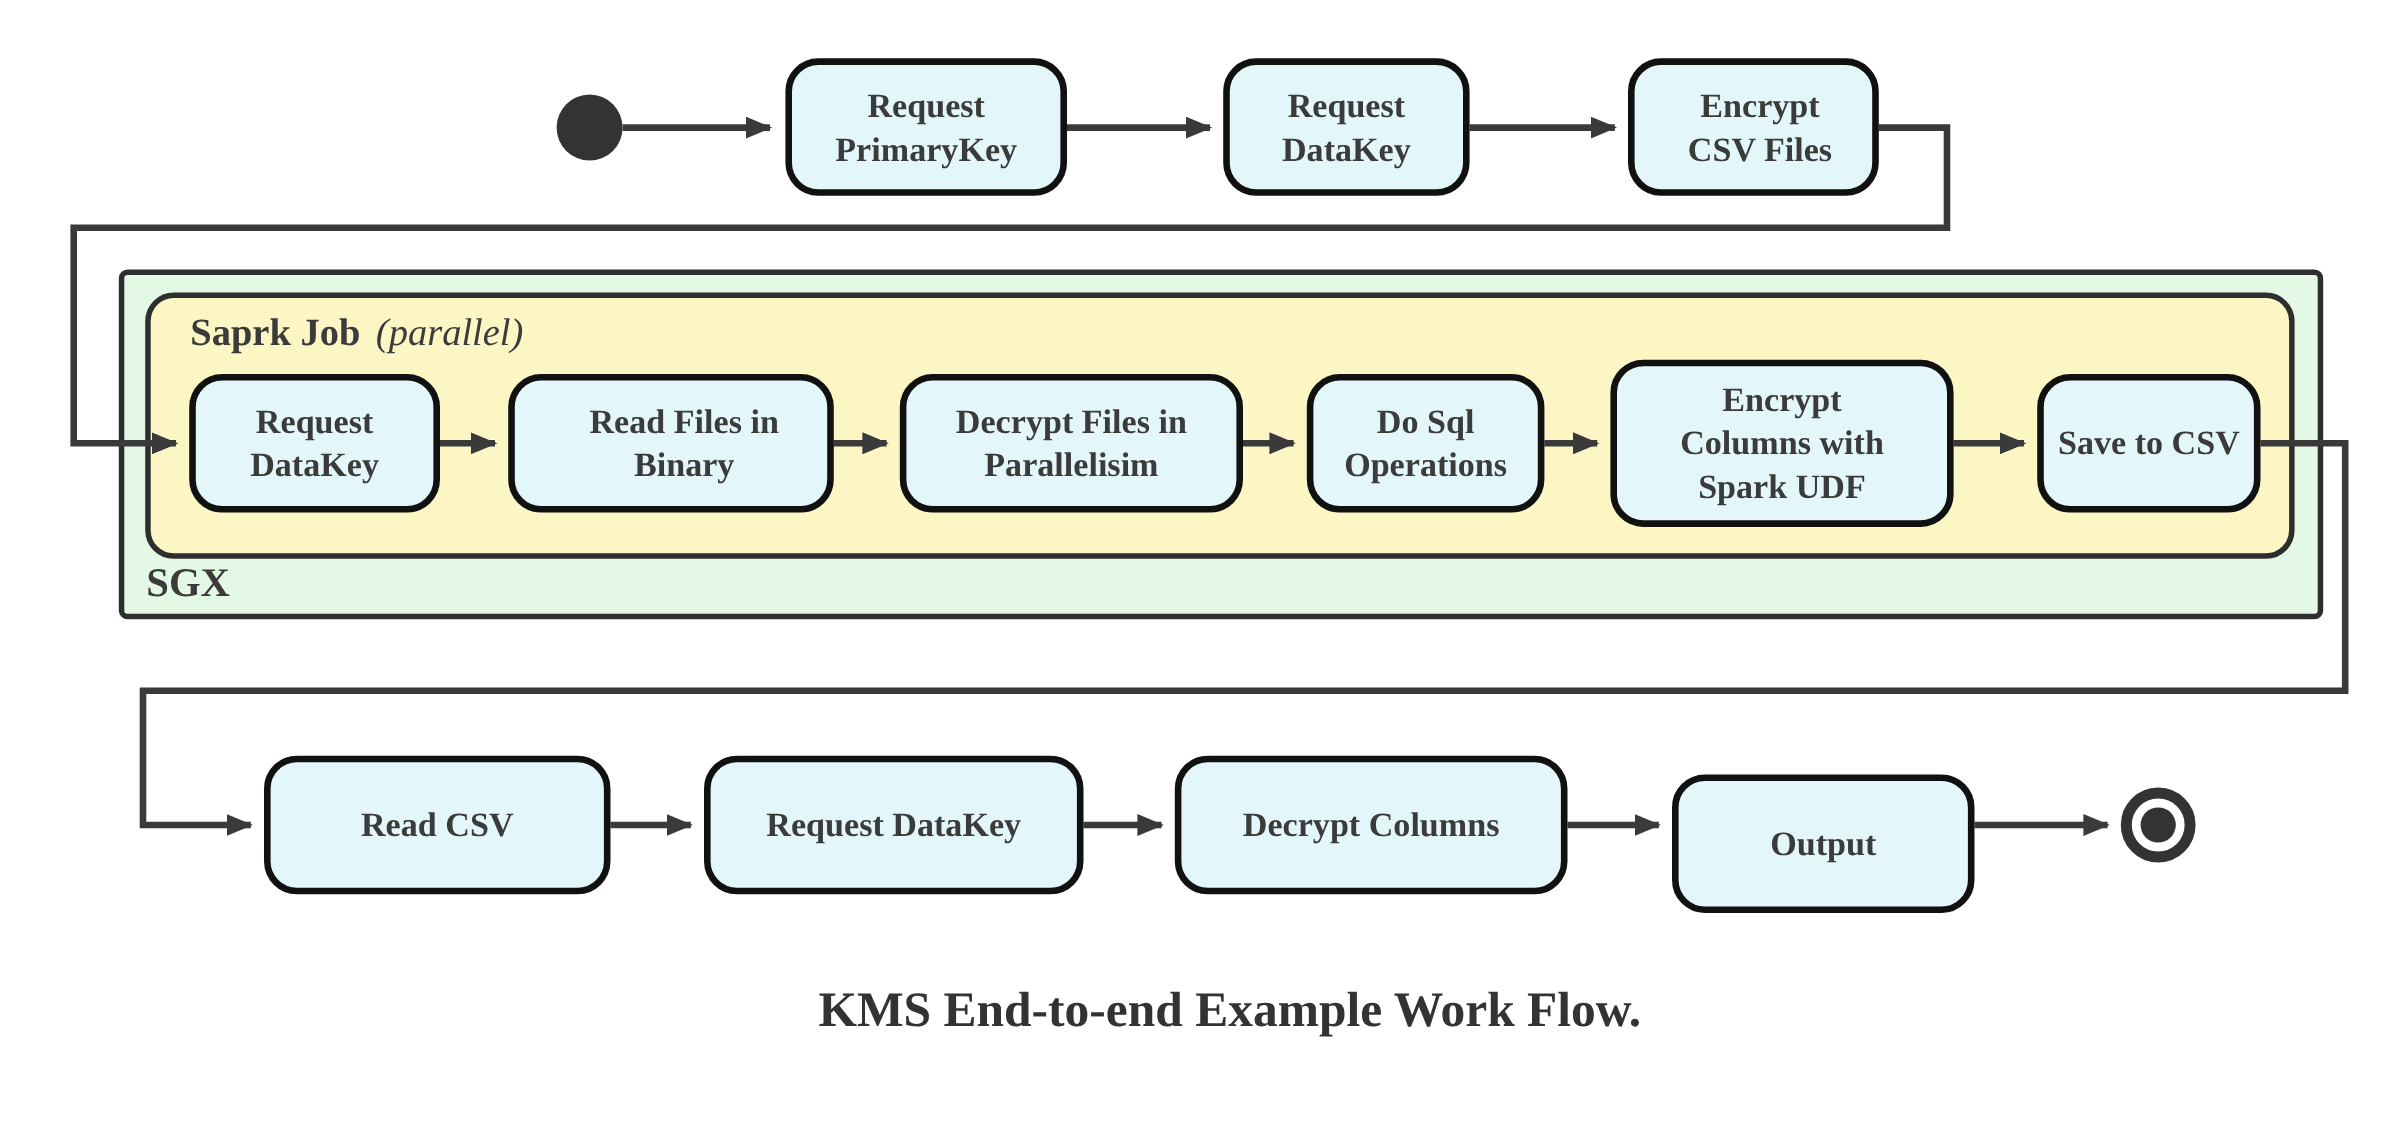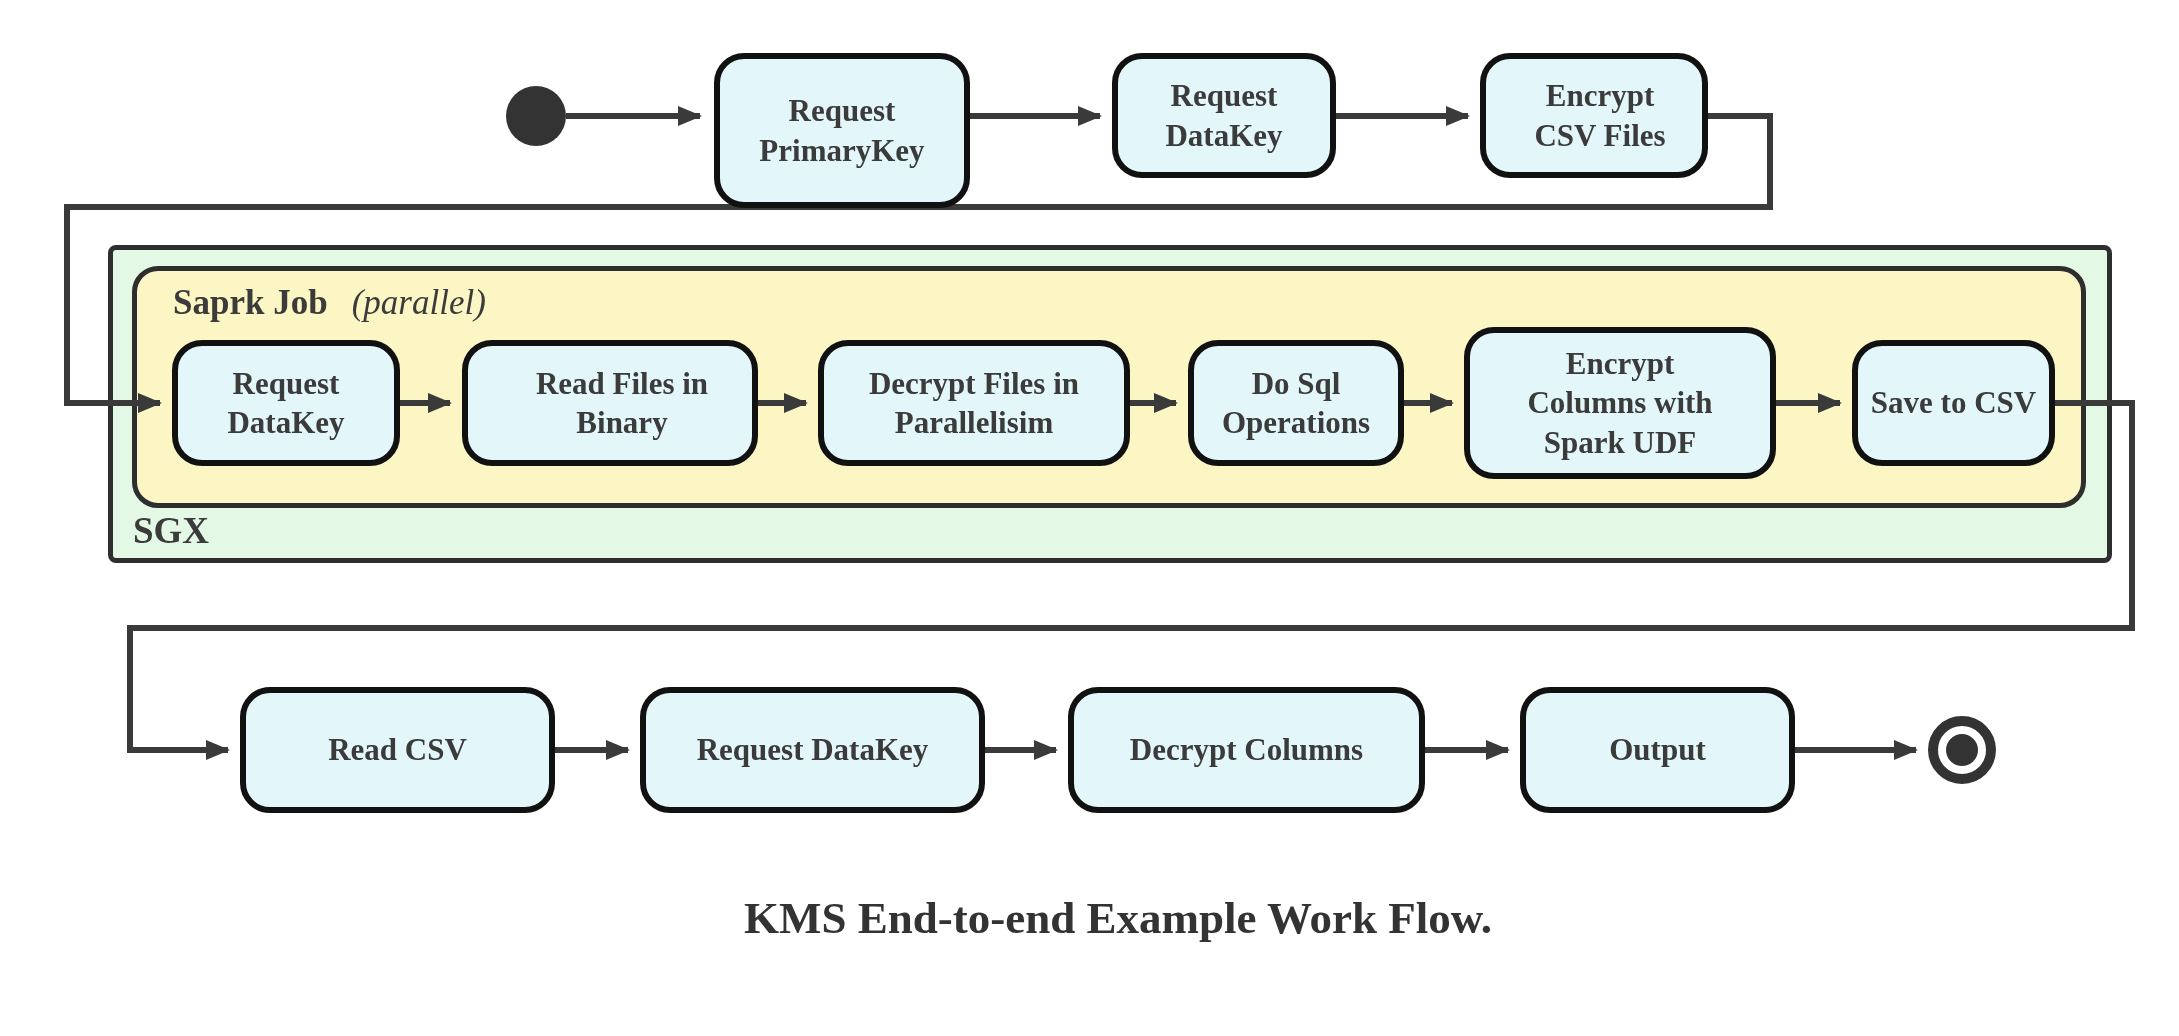--- a/index.html
+++ b/index.html
@@ -12,21 +12,21 @@
     left:108px;top:245px;width:2004px;height:318px;
     background:#e4f8e6;border:5px solid #2e2e2e;border-radius:8px;
   }
   .spark-box{
     left:132px;top:266px;width:1954px;height:242px;
     background:#fbf6c3;border:5px solid #2e2e2e;border-radius:26px;
   }
   .clabel{position:absolute;font-size:35px;color:#3b3b3b;white-space:nowrap;}
   .spark-label{left:36px;top:12px;}
   .spark-label .t{font-weight:bold;}
-  .spark-label .m{font-style:italic;margin-left:24px;}
+  .spark-label .m{font-style:italic;margin-left:14px;}
   .sgx-label{left:20px;bottom:6px;font-weight:bold;font-size:37px;}
   .wires{position:absolute;left:0;top:0;z-index:5;}
   .node{
     position:absolute;z-index:6;box-sizing:border-box;
     background:#e3f7fb;border:6px solid #111111;border-radius:30px;
     display:flex;align-items:center;justify-content:center;text-align:center;
     font-weight:bold;font-size:31px;line-height:1.26;color:#3b3b3b;
   }
   .node span{display:inline-block;}
   .caption{
@@ -68,21 +68,21 @@
       <path d="M1425,750 H1508" marker-end="url(#arr)"></path>
       <path d="M1795,750 H1916" marker-end="url(#arr)"></path>
     </g>
     <circle cx="536" cy="116" r="30" fill="#333333"></circle>
     <g>
       <circle cx="1962" cy="750" r="29" fill="#ffffff" stroke="#333333" stroke-width="10"></circle>
       <circle cx="1962" cy="750" r="16" fill="#333333"></circle>
     </g>
   </svg>
 
-  <div class="node" style="left:714px;top:53px;width:256px;height:155px;">
+  <div class="node" style="left:714px;top:53px;width:256px;height:125px;">
     <span style="max-width:200px;">Request PrimaryKey</span>
   </div>
   <div class="node" style="left:1112px;top:53px;width:224px;height:125px;">
     <span style="max-width:160px;">Request DataKey</span>
   </div>
   <div class="node" style="left:1480px;top:53px;width:228px;height:125px;padding-left:12px;">
     <span style="max-width:160px;">Encrypt CSV Files</span>
   </div>
 
   <div class="node" style="left:172px;top:340px;width:228px;height:126px;">
@@ -106,19 +106,19 @@
 
   <div class="node" style="left:240px;top:687px;width:315px;height:126px;">
     <span style="white-space:nowrap;text-align:center;">Read CSV</span>
   </div>
   <div class="node" style="left:640px;top:687px;width:345px;height:126px;">
     <span style="white-space:nowrap;">Request DataKey</span>
   </div>
   <div class="node" style="left:1068px;top:687px;width:357px;height:126px;">
     <span style="white-space:nowrap;">Decrypt Columns</span>
   </div>
-  <div class="node" style="left:1520px;top:687px;width:275px;height:126px;">
+  <div class="node" style="left:1520px;top:704px;width:275px;height:126px;">
     <span style="white-space:nowrap;">Output</span>
   </div>
 
   <div class="caption">KMS End-to-end Example Work Flow.</div>
 
 </div>
 
 </body></html>

